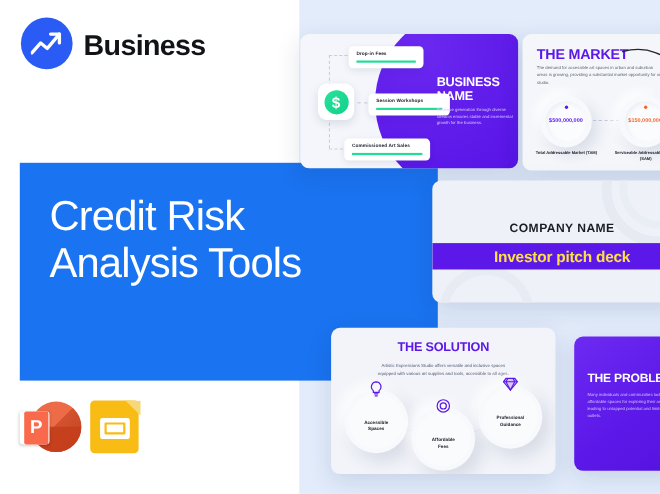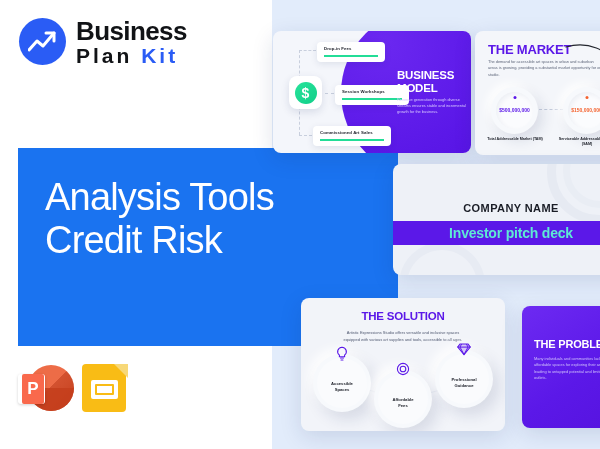--- a/index.html
+++ b/index.html
@@ -144,21 +144,21 @@
   .s-company { left: 393px; top: 164px; width: 236px; height: 111px; background:#eef1f7; }
   .cn-rings { position:absolute; right:-22px; top:-44px; width:104px; height:104px; border-radius:50%;
     border:9px solid #e6eaf2; }
   .cn-rings2 { position:absolute; right:-8px; top:-30px; width:74px; height:74px; border-radius:50%;
     border:7px solid #e9edf4; }
   .cn-rings3 { position:absolute; left:6px; top:78px; width:86px; height:86px; border-radius:50%; border:8px solid #e7ebf3; }
   .cn-name { position:absolute; left:0; right:0; top:38px; text-align:center;
     font-size:11px; font-weight:700; color:#1a1d26; letter-spacing:.4px; }
   .cn-band { position:absolute; left:0; right:0; top:57px; height:24px; background:#5b18e8;
     display:flex; align-items:center; justify-content:center; }
-  .cn-band span { color:#5eead4; font-size:14px; font-weight:700; letter-spacing:-0.2px; }
+  .cn-band span { color:#fde047; font-size:14px; font-weight:700; letter-spacing:-0.2px; }
 
   
   .s-solution { left: 301px; top: 298px; width: 204px; height: 133px; background:#f2f4f9; }
   .sol-title { position:absolute; left:0; right:0; top:12px; text-align:center;
     color:#5b18e8; font-size:11.5px; font-weight:700; letter-spacing:-0.2px; }
   .sol-desc { position:absolute; left:38px; right:38px; top:32px; text-align:center;
     font-size:4px; line-height:1.65; color:#4f5870; }
   .sol-node { position:absolute; width:58px; height:58px; border-radius:50%;
     background:#f7f9fc; box-shadow: 6px 7px 16px rgba(24,42,90,.13), -4px -5px 12px #ffffff; }
   .sol-node-in{ position:absolute; inset:4px; border-radius:50%; background:#fafbfd; }
@@ -190,27 +190,26 @@
 
   <div class="logo-wrap">
     <div class="logo-mark">
       <svg width="29" height="25" viewBox="0 0 29 25" fill="none">
         <polyline points="1,21 9,12 15,17 26,4" stroke="#ffffff" stroke-width="3" stroke-linecap="round" stroke-linejoin="round" fill="none"></polyline>
         <polyline points="18,4 26,4 26,12" stroke="#ffffff" stroke-width="3" stroke-linecap="round" stroke-linejoin="round" fill="none"></polyline>
       </svg>
     </div>
     <div class="logo-text">
       <div class="logo-l1">Business</div>
-      <div class="logo-l2"><span>Plan</span> <span class="kit">Kit</span></div>
     </div>
   </div>
 
   <div class="headline">
+    <div>Credit Risk</div>
     <div>Analysis Tools</div>
-    <div>Credit Risk</div>
   </div>
 
   <div class="footer-icons">
     <div class="ppt-icon">
       <div class="ppt-circle"></div>
       <div class="ppt-tile"></div>
       <div class="ppt-tile-inner">P</div>
     </div>
     <div class="slides-icon">
       <div class="slides-body"></div>
@@ -238,21 +237,21 @@
       <span>Session Workshops</span>
         <i></i>
     </div>
     <div class="bm-item bm-i3">
       <span>Commissioned Art Sales</span>
         <i></i>
     </div>
 
     <div class="bm-title">
       <div>BUSINESS</div>
-      <div>MODEL</div>
+      <div>NAME</div>
     </div>
     <div class="bm-desc">Revenue generation through diverse streams ensures stable and incremental growth for the business.</div>
   </div>
 
   <div class="slide s-market">
     <div class="mk-title">THE MARKET</div>
     <div class="mk-arrow">
       <svg width="56" height="30" viewBox="0 0 56 30" fill="none">
         <path d="M1 4 C 22 -2, 44 6, 52 24" stroke="#23262e" stroke-width="1.2" fill="none" stroke-linecap="round"></path>
         <path d="M46 20 L53 25 L47 27" stroke="#23262e" stroke-width="1.2" fill="none" stroke-linecap="round" stroke-linejoin="round"></path>

